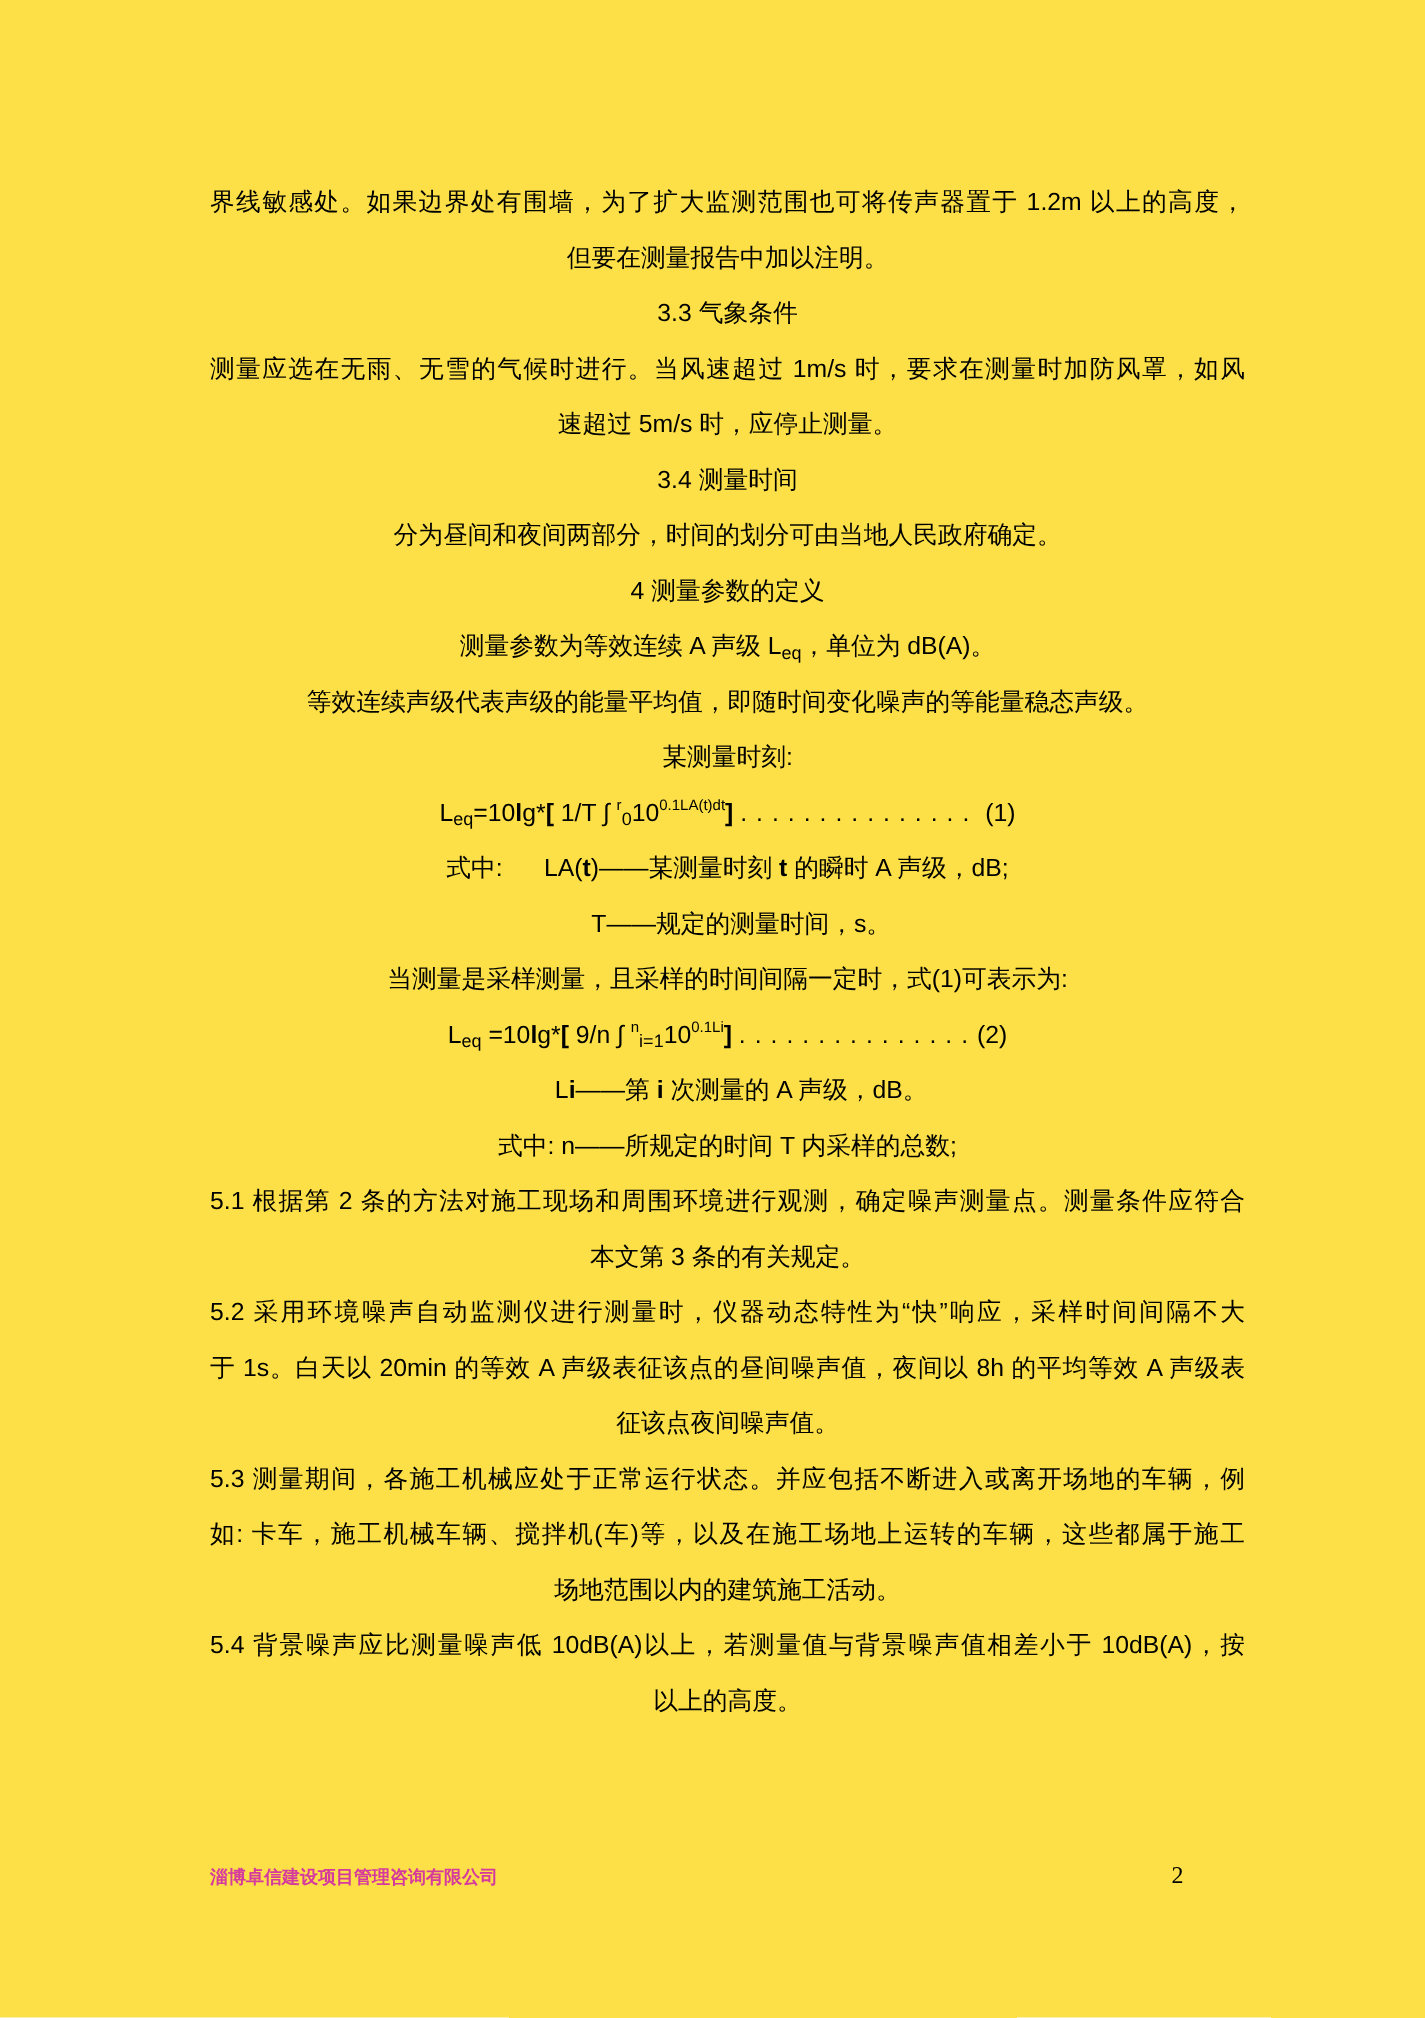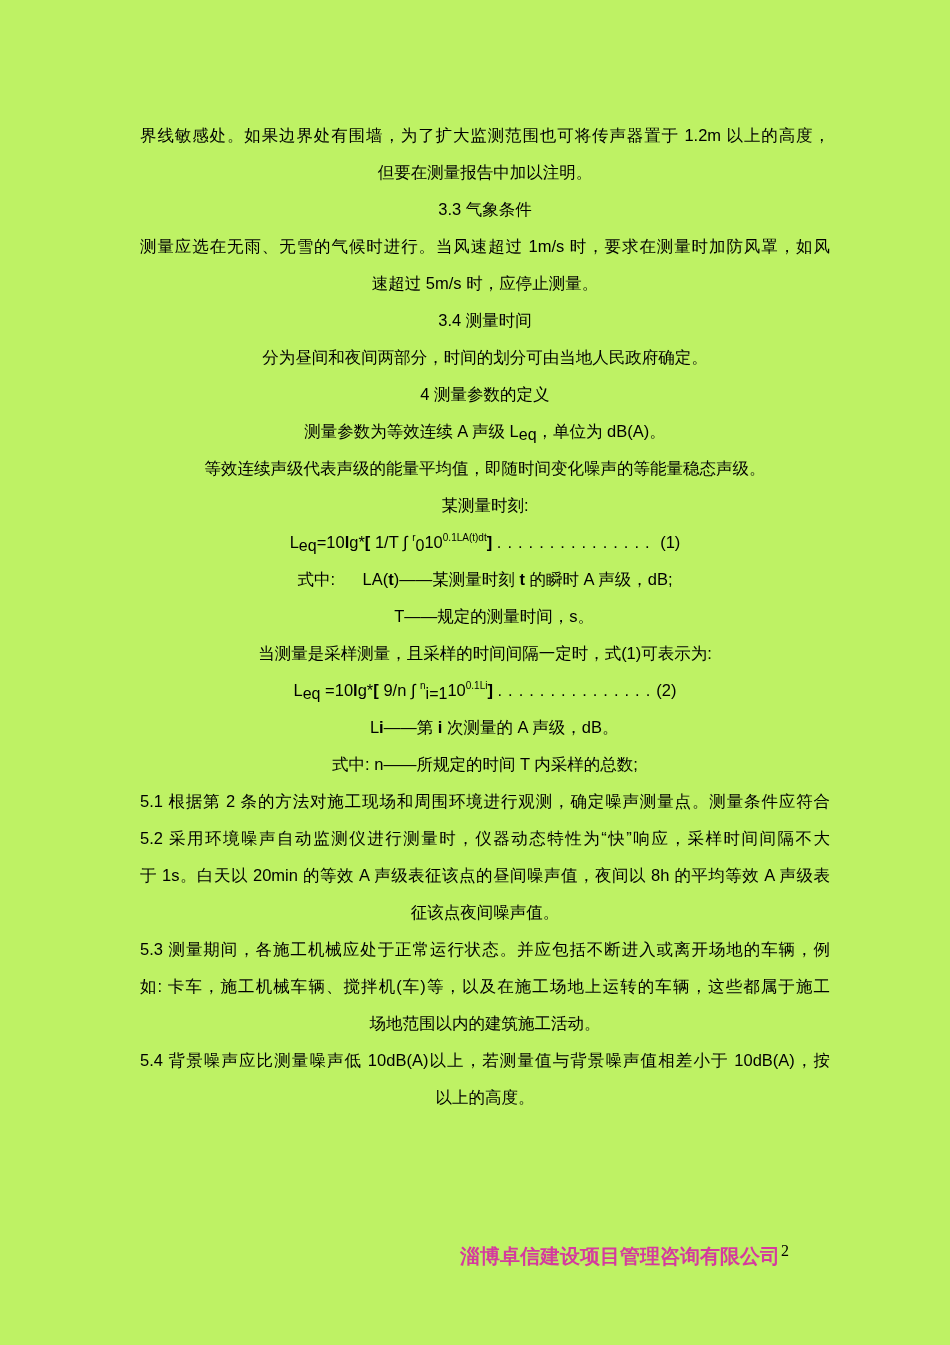--- a/index.html
+++ b/index.html
@@ -4,21 +4,21 @@
 <style>
   html, body {
     margin: 0;
     padding: 0;
     background: #ffffff;
   }
   .page {
     position: relative;
     width: 950px;
     height: 1345px;
-    background: #bef264;
+    background: #fde047;
     overflow: hidden;
     font-family: "Liberation Sans", sans-serif;
     color: #000000;
   }
   .body-text {
     position: absolute;
     left: 140px;
     top: 117px;
     width: 690px;
     font-size: 16.5px;
@@ -26,21 +26,21 @@
   }
   .line {
     height: 37px;
     text-align: center;
   }
   .line.j {
     text-align: justify;
     text-align-last: justify;
   }
   .line .sub {
-    font-size: 16px;
+    font-size: 12px;
     position: relative;
     top: 3px;
     letter-spacing: 0;
   }
   .line .sup {
     font-size: 10px;
     position: relative;
     top: -7px;
     letter-spacing: 0;
   }
@@ -48,22 +48,22 @@
     font-weight: bold;
   }
   .line .dots {
     letter-spacing: 6px;
   }
   .footer-company {
     position: absolute;
     left: 140px;
     top: 1243px;
     width: 640px;
-    text-align: right;
-    font-size: 20px;
+    text-align: left;
+    font-size: 12px;
     font-weight: bold;
   }
   .footer-page {
     position: absolute;
     left: 760px;
     top: 1242px;
     width: 50px;
     text-align: center;
     font-family: "Liberation Serif", serif;
     font-size: 16px;
@@ -86,20 +86,21 @@
       <div class="line">等效连续声级代表声级的能量平均值，即随时间变化噪声的等能量稳态声级。</div>
       <div class="line">某测量时刻:</div>
       <div class="line"><span>L</span><span class="sub">eq</span><span>=10</span><span class="b">l</span><span>g*</span><span class="b">[</span><span> 1/T ∫ </span><span class="sup">r</span><span class="sub">0</span><span>10</span><span class="sup">0.1LA(t)dt</span><span class="b">]</span><span> </span><span class="dots">...............</span><span> (1)</span></div>
       <div class="line"><span>式中:&nbsp;&nbsp;&nbsp;&nbsp;&nbsp;&nbsp;LA(</span><span class="b">t</span><span>)——某测量时刻 </span><span class="b">t</span><span> 的瞬时 A 声级，dB;</span></div>
       <div class="line">&nbsp;&nbsp;&nbsp;&nbsp;T——规定的测量时间，s。</div>
       <div class="line">当测量是采样测量，且采样的时间间隔一定时，式(1)可表示为:</div>
       <div class="line"><span>L</span><span class="sub">eq</span><span> =10</span><span class="b">l</span><span>g*</span><span class="b">[</span><span> 9/n ∫ </span><span class="sup">n</span><span class="sub">i=1</span><span>10</span><span class="sup">0.1Li</span><span class="b">]</span><span> </span><span class="dots">...............</span><span>(2)</span></div>
       <div class="line"><span>&nbsp;&nbsp;&nbsp;&nbsp;L</span><span class="b">i</span><span>——第 </span><span class="b">i</span><span> 次测量的 A 声级，dB。</span></div>
       <div class="line">式中: n——所规定的时间 T 内采样的总数;</div>
       <div class="line j">5.1 根据第 2 条的方法对施工现场和周围环境进行观测，确定噪声测量点。测量条件应符合</div>
+      <div class="line">本文第 3 条的有关规定。</div>
       <div class="line j">5.2 采用环境噪声自动监测仪进行测量时，仪器动态特性为“快”响应，采样时间间隔不大</div>
       <div class="line j">于 1s。白天以 20min 的等效 A 声级表征该点的昼间噪声值，夜间以 8h 的平均等效 A 声级表</div>
       <div class="line">征该点夜间噪声值。</div>
       <div class="line j">5.3 测量期间，各施工机械应处于正常运行状态。并应包括不断进入或离开场地的车辆，例</div>
       <div class="line j">如: 卡车，施工机械车辆、搅拌机(车)等，以及在施工场地上运转的车辆，这些都属于施工</div>
       <div class="line">场地范围以内的建筑施工活动。</div>
       <div class="line j">5.4 背景噪声应比测量噪声低 10dB(A)以上，若测量值与背景噪声值相差小于 10dB(A)，按</div>
       <div class="line">以上的高度。</div>
     </div>
   <div class="footer-company" style="color: rgb(213, 58, 158);">淄博卓信建设项目管理咨询有限公司</div>

